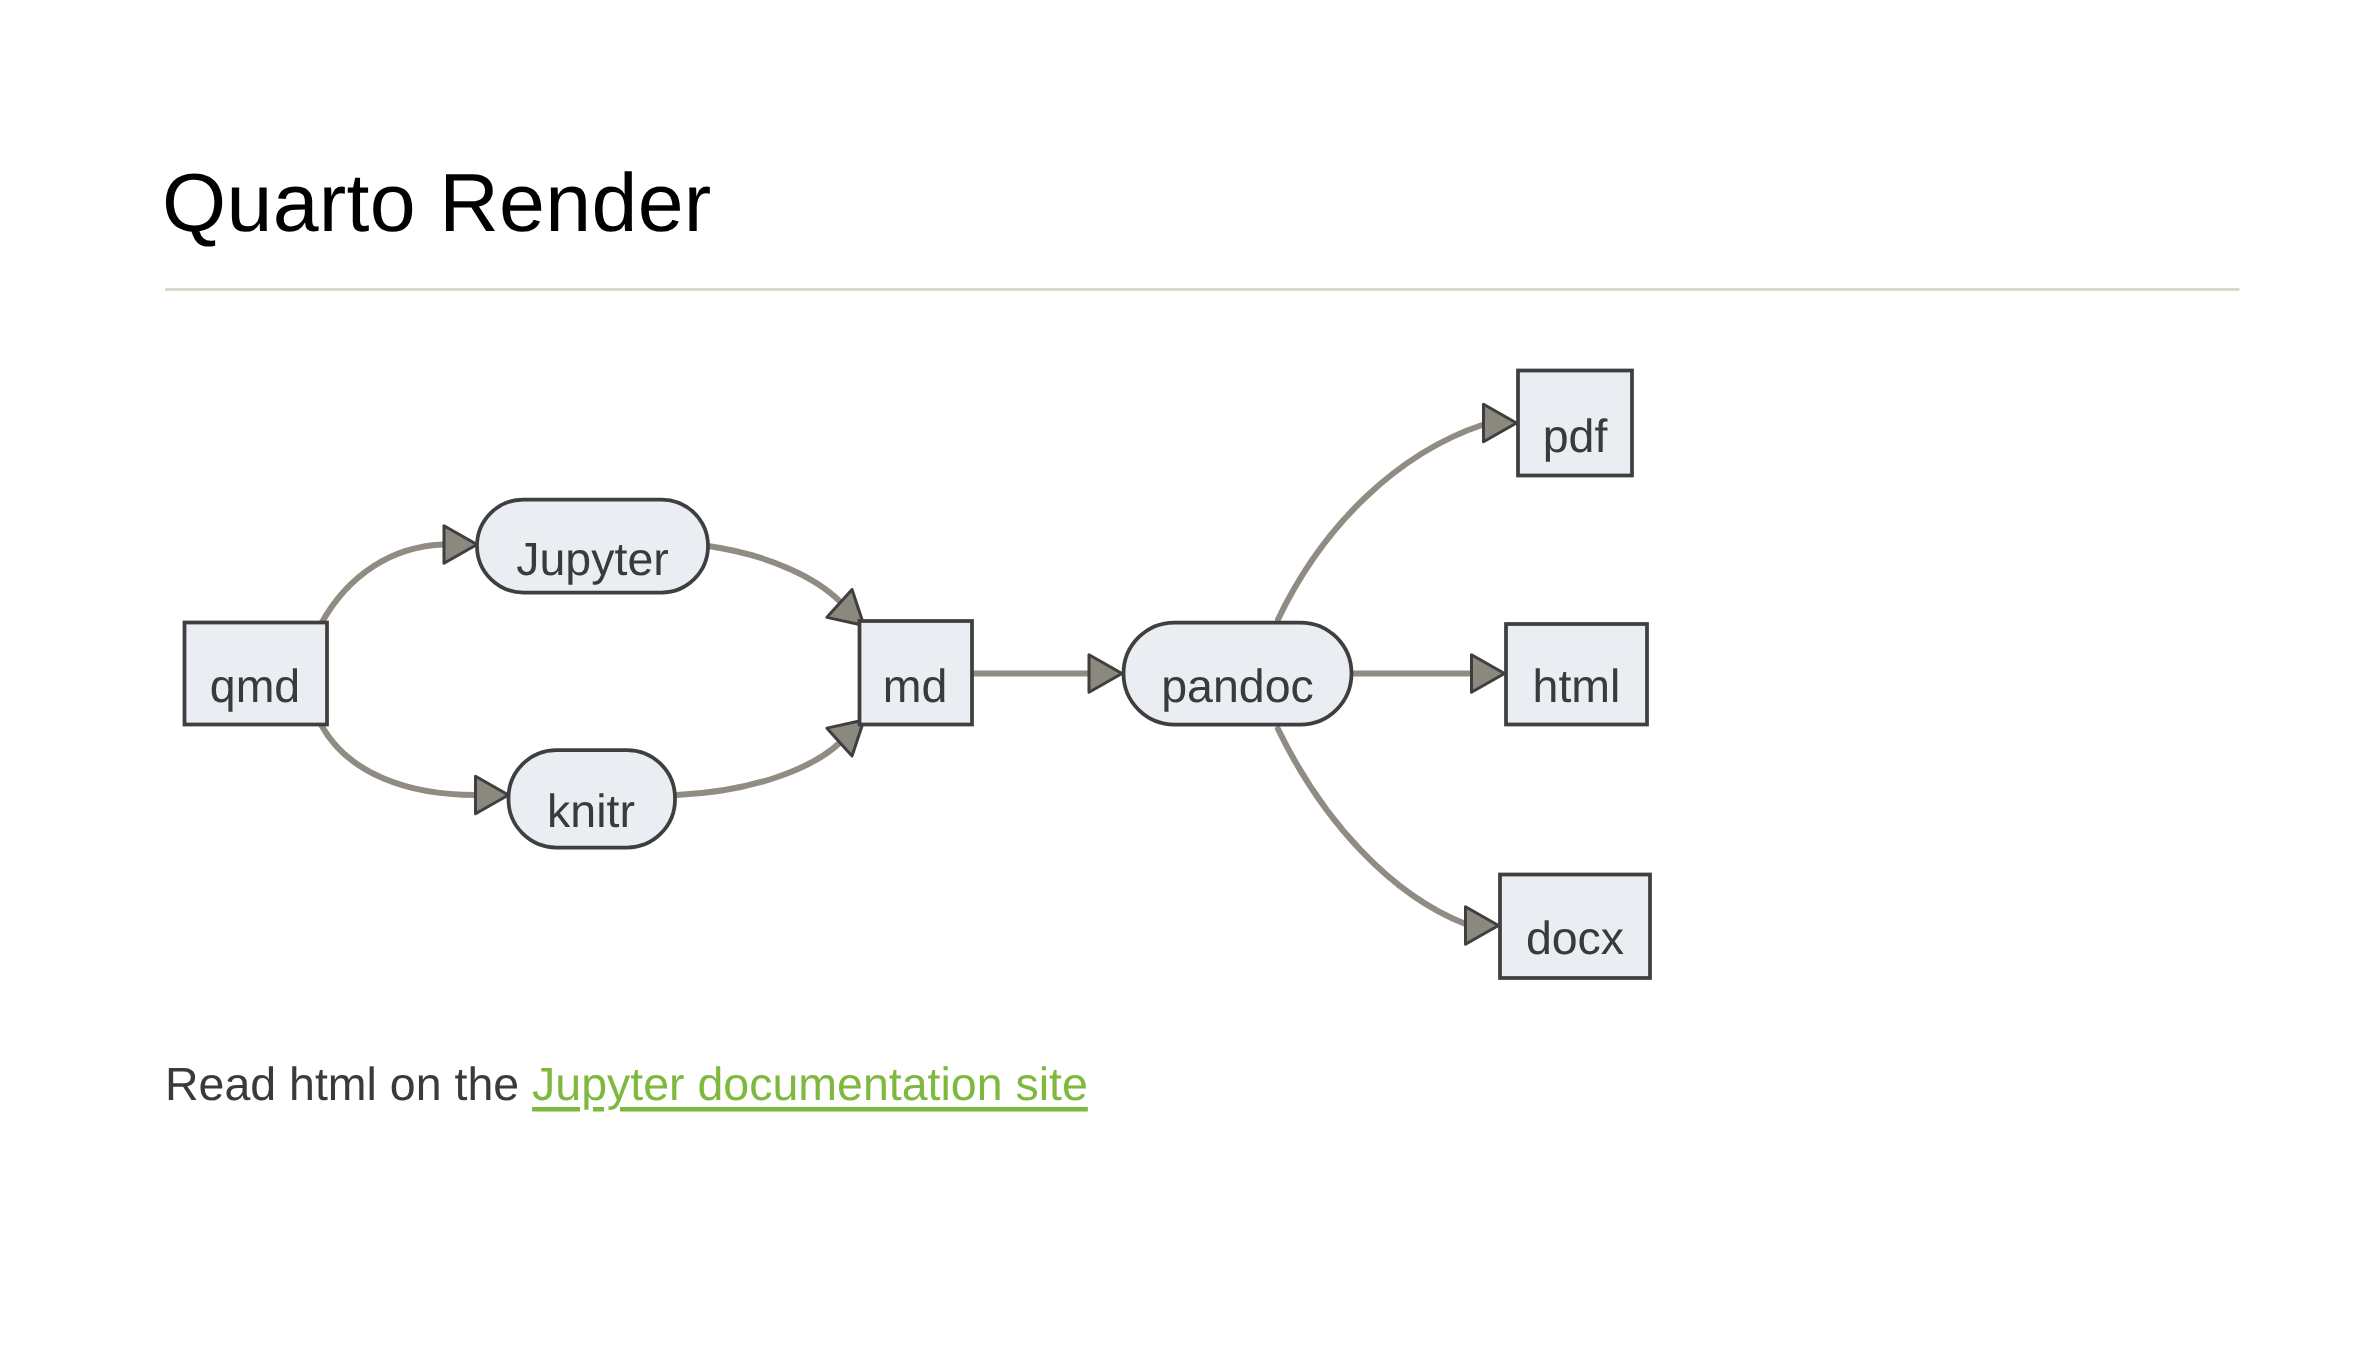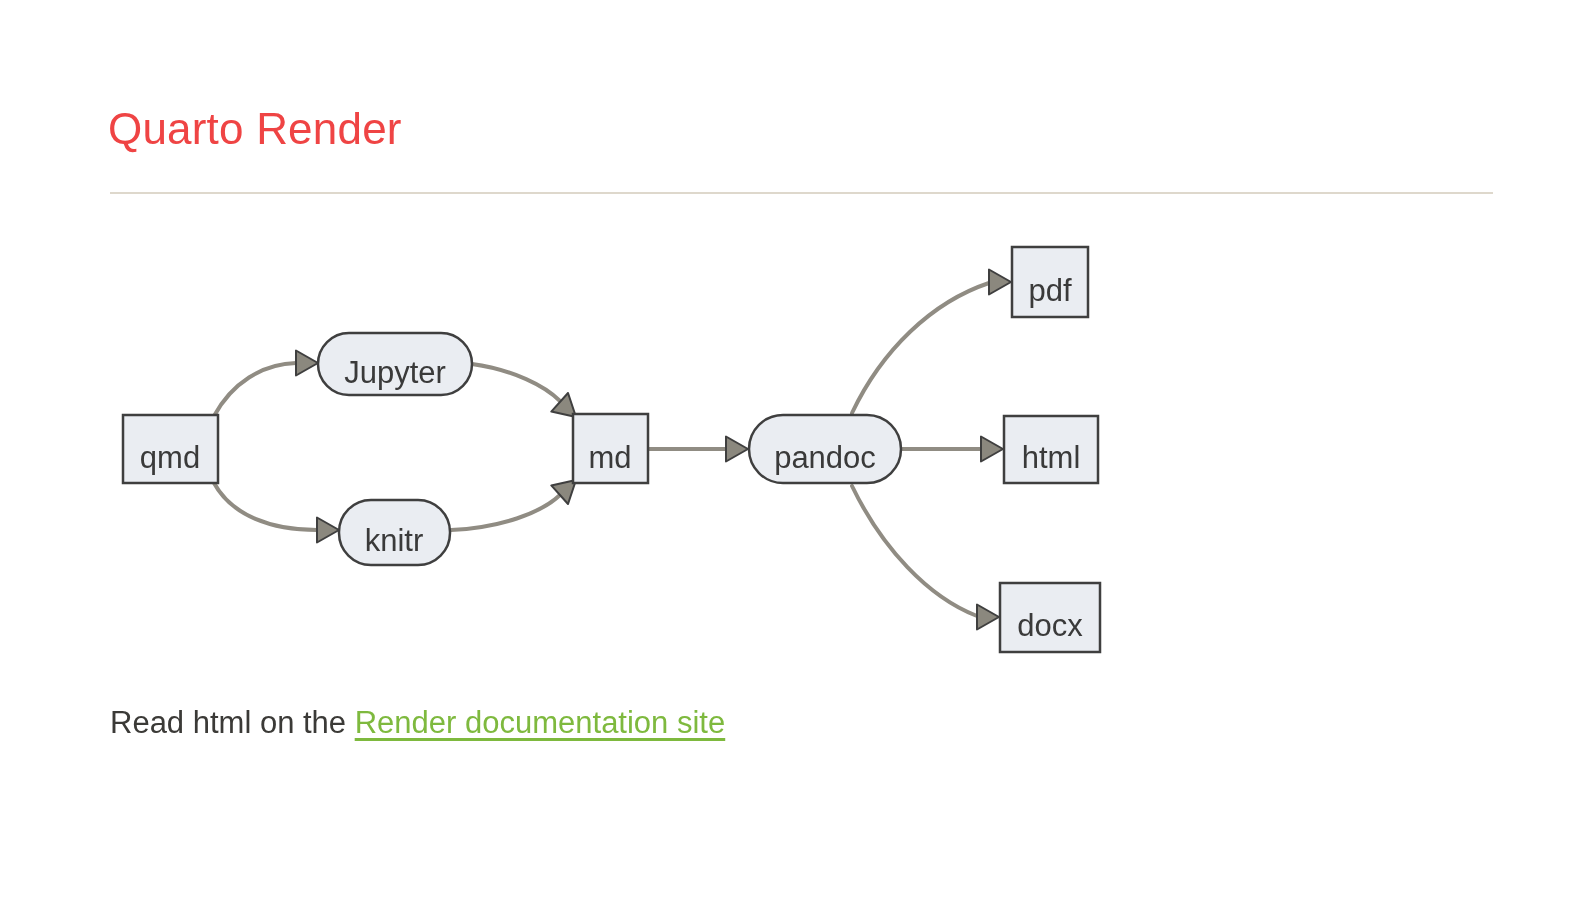--- a/index.html
+++ b/index.html
@@ -12,24 +12,24 @@
   }
   .page {
     position: relative;
     width: 1570px; height: 912px;
     background: #ffffff;
   }
   .page-title {
     position: absolute;
     left: 108px; top: 105px;
     margin: 0;
-    font-size: 44px;
+    font-size: 55px;
     font-weight: 400;
     letter-spacing: 0.2px;
-    color: #ef4444;
+    color: #000000;
     line-height: 1.1;
   }
   .title-divider {
     position: absolute;
     left: 110px; top: 192px;
     width: 1383px; height: 2px;
     background: #ded8cc;
   }
   svg.diagram {
     position: absolute;
@@ -147,15 +147,15 @@
         <text class="node-label" x="1051" y="460" dominant-baseline="middle">html</text>
       </g>
 
       <g>
         <rect class="node-shape" x="1000" y="583" width="100" height="69" rx="0"></rect>
         <text class="node-label" x="1050" y="628" dominant-baseline="middle">docx</text>
       </g>
     </g>
   </svg>
 
-  <p class="footer-text"><span>Read html on the </span><a>Render documentation site</a></p>
+  <p class="footer-text"><span>Read html on the </span><a>Jupyter documentation site</a></p>
 
 </div>
 
 </body></html>

